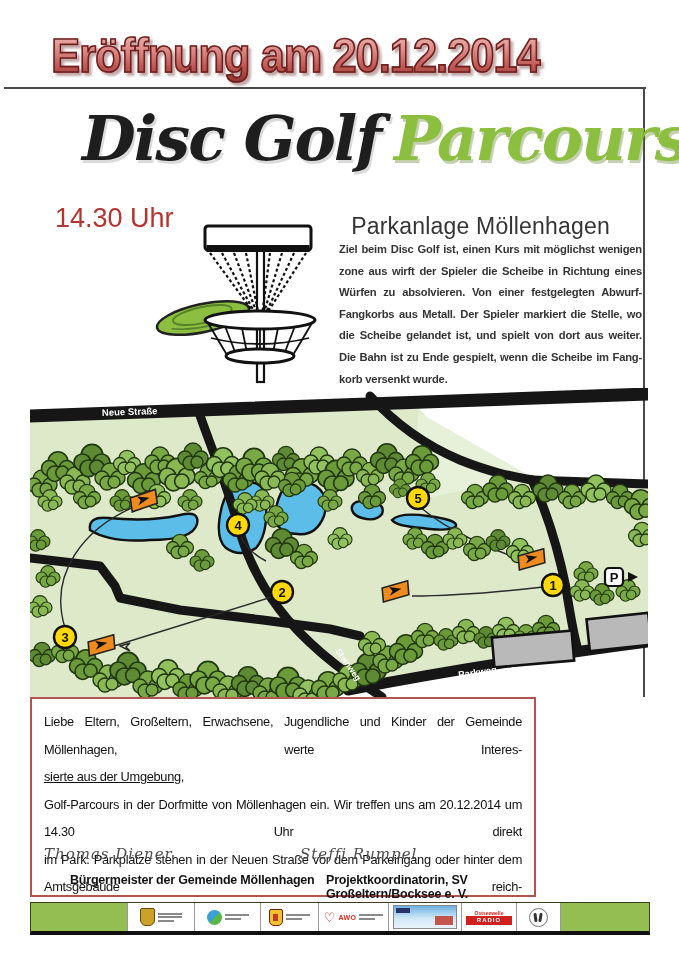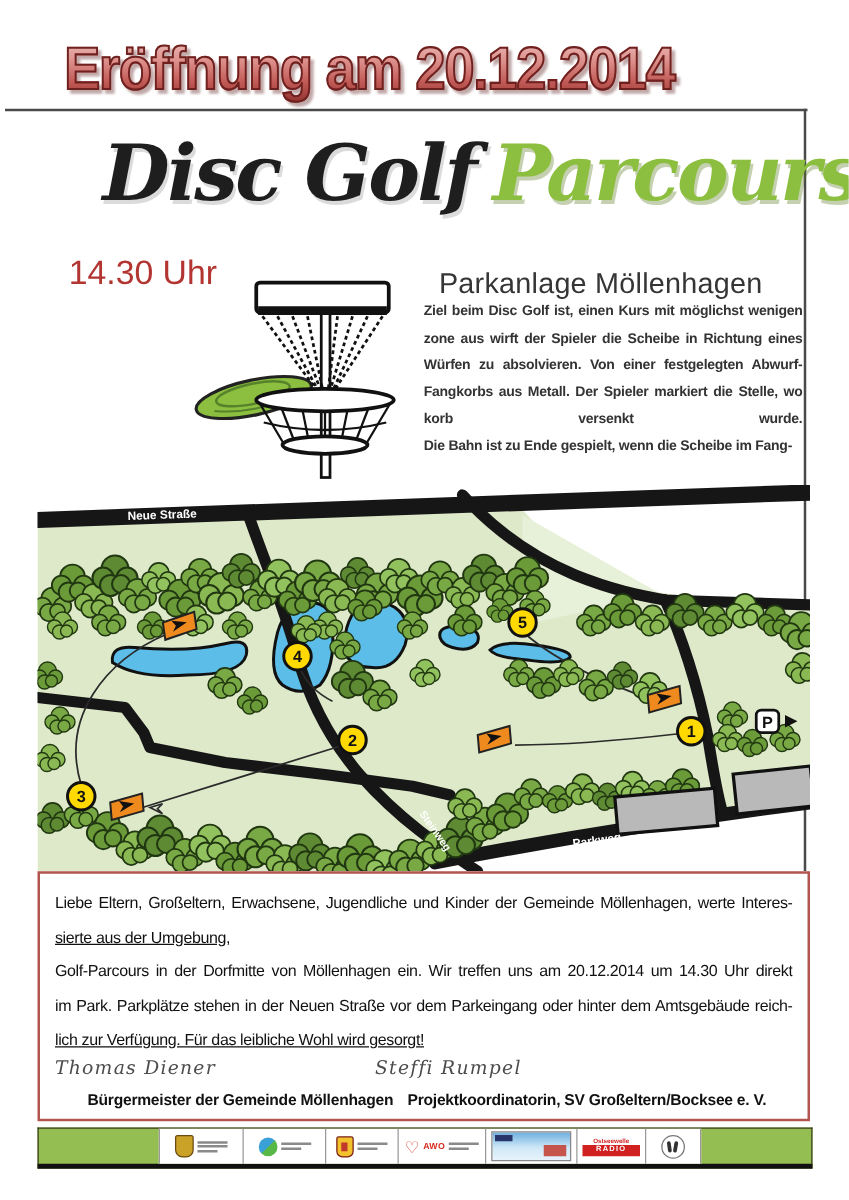--- a/index.html
+++ b/index.html
@@ -40,21 +40,21 @@
   .map{position:absolute;left:30px;top:388px;}
   .map text{font-family:"Liberation Sans",sans-serif;}
   .road{fill:none;stroke:#161616;stroke-linecap:round;stroke-linejoin:round;}
   .street-label{fill:#ffffff;font-weight:700;}
   .fairway{fill:none;stroke:#2b2b2b;stroke-width:1.4;}
   .hole circle{fill:#ffd900;stroke:#111;stroke-width:2.4;}
   .hole text{font-weight:700;font-size:13px;text-anchor:middle;fill:#111;}
   .bldg{fill:#b9b9b9;stroke:#111;stroke-width:2.6;}
 
   
-  .redbox{position:absolute;left:30px;top:697px;width:618px;height:200px;box-sizing:border-box;
+  .redbox{position:absolute;left:30px;top:697px;width:506px;height:200px;box-sizing:border-box;
     border:2.5px solid #b2544f;background:#fff;padding:9px 12px 0 12px;}
   .redbox .line{font-size:12.8px;letter-spacing:-.3px;color:#111;line-height:27.5px;
     text-align:justify;text-align-last:justify;overflow:hidden;}
   .redbox .line.last{text-align-last:left;text-decoration:underline;}
   .redbox .para2{margin-top:13px;}
   .sig-name{position:absolute;top:146px;font-family:"DejaVu Serif",serif;font-style:italic;
     font-size:15px;color:#4c4c4c;letter-spacing:1px;}
   .sig-role{position:absolute;top:174px;font-size:12.5px;font-weight:700;letter-spacing:-.2px;color:#111;margin-left:26px;}
   .col1{left:12px;} .col2{left:268px;}
 
@@ -141,22 +141,23 @@
       <path d="M63,122 Q112,134 161,122"></path>
     </g>
     <ellipse cx="112" cy="140" rx="34" ry="7" fill="#fff" stroke="#111" stroke-width="3"></ellipse>
   </svg>
 
   <div class="desc">
     <div>Ziel beim Disc Golf ist, einen Kurs mit möglichst wenigen</div>
     <div>zone aus wirft der Spieler die Scheibe in Richtung eines</div>
     <div>Würfen zu absolvieren. Von einer festgelegten Abwurf-</div>
     <div>Fangkorbs aus Metall. Der Spieler markiert die Stelle, wo</div>
+    <div>die Scheibe gelandet ist, und spielt von dort aus weiter.</div>
+    <div>Die Bahn ist zu Ende gespielt, wenn die Scheibe im Fang-</div>
     <div>korb versenkt wurde.</div>
-    <div>Die Bahn ist zu Ende gespielt, wenn die Scheibe im Fang-</div>
   </div>
 
   <svg class="map" width="618" height="309" viewBox="0 0 618 309">
     <defs>
       <g id="tree">
         <circle cx="0" cy="-4" r="9"></circle>
         <circle cx="-8" cy="2" r="7"></circle>
         <circle cx="8" cy="2" r="7"></circle>
         <circle cx="-3" cy="7" r="7"></circle>
         <circle cx="4" cy="6" r="6"></circle>

